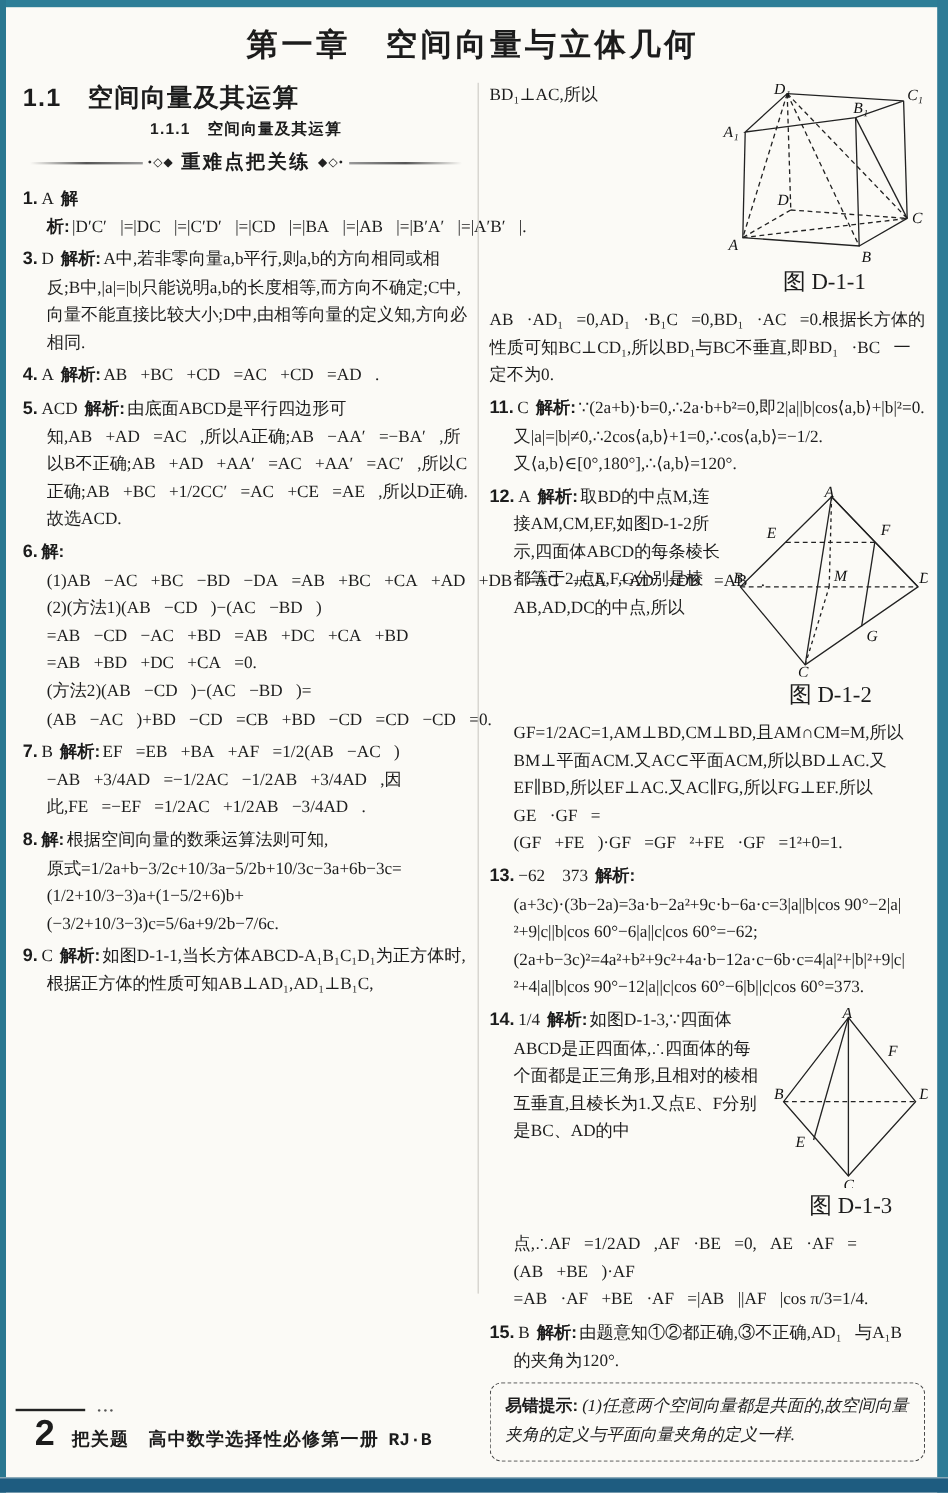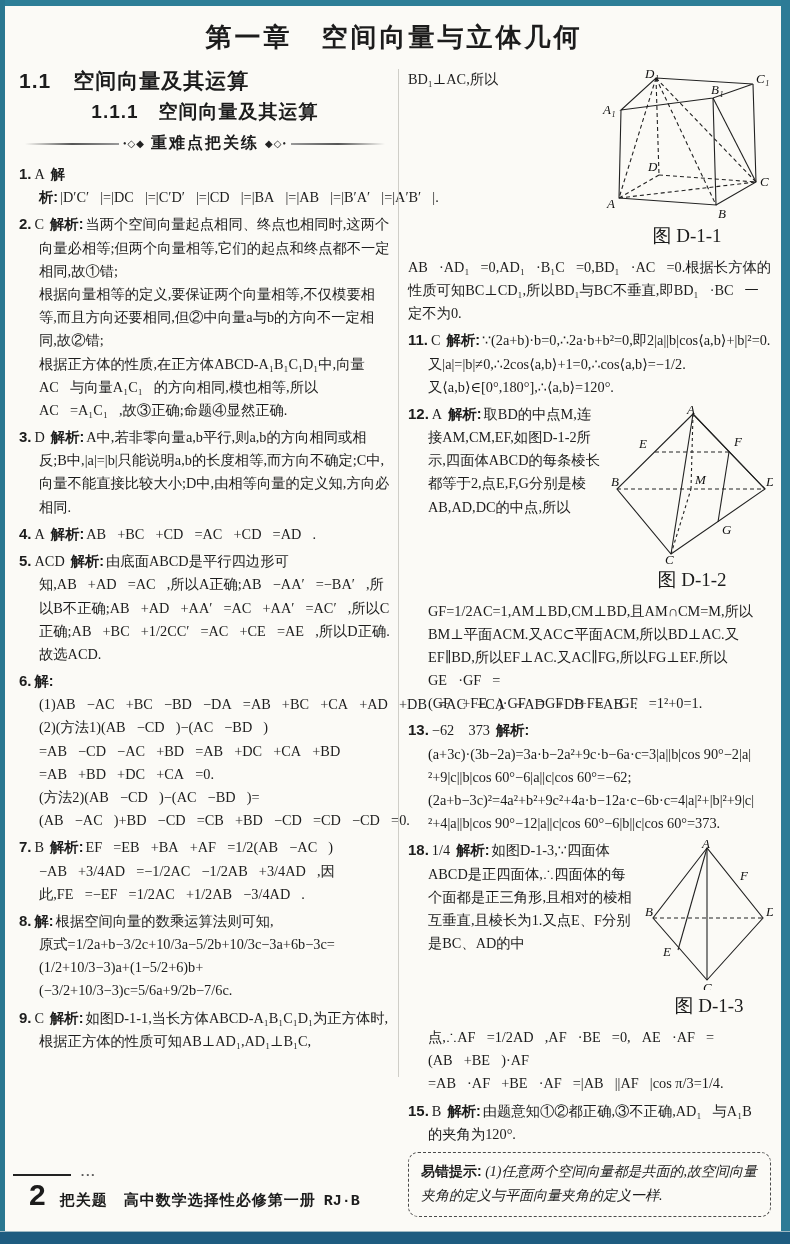--- a/index.html
+++ b/index.html
@@ -21,21 +21,21 @@
     margin:6px 0 10px 0;text-align:center;
     font-family:"Liberation Sans","DejaVu Sans",sans-serif;
     font-size:26px;font-weight:bold;letter-spacing:3px;
   }
   .cols{display:flex;align-items:stretch;}
   .col-left{width:372px;padding:0 4px 0 6px;}
   .divider{width:1px;background:#cfcec8;margin:4px 3px 140px 3px;}
   .col-right{flex:1;padding:2px 2px 0 6px;}
 
   .sec-title{margin:2px 0 4px 0;font-family:"Liberation Sans","DejaVu Sans",sans-serif;font-size:21px;font-weight:bold;letter-spacing:1px;}
-  .subsec-title{margin:4px 0 8px 0;text-align:center;font-family:"Liberation Sans","DejaVu Sans",sans-serif;font-size:19px;font-weight:bold;letter-spacing:1px;}
+  .subsec-title{margin:4px 0 8px 0;text-align:center;font-family:"Liberation Sans","DejaVu Sans",sans-serif;font-size:13px;font-weight:bold;letter-spacing:1px;}
   .banner{display:flex;align-items:center;justify-content:center;margin:2px 6px 8px 6px;}
   .bline{flex:1;height:2px;background:linear-gradient(to right,#fbfaf6,#555,#999);}
   .bline.r{background:linear-gradient(to left,#fbfaf6,#555,#999);}
   .bdeco{font-size:10px;color:#222;margin:0 4px;letter-spacing:1px;}
   .btext{font-family:"Liberation Sans","DejaVu Sans",sans-serif;font-size:16px;font-weight:bold;margin:0 2px;letter-spacing:2px;}
 
   .ans{font-size:14.3px;line-height:1.62;margin:1px 0 3px 0;padding-left:20px;}
   .ans .num{font-family:"Liberation Sans","DejaVu Sans",sans-serif;font-weight:bold;font-size:15px;margin-left:-20px;margin-right:3px;}
   .ans .letter{font-style:normal;margin-right:6px;}
   .ans .tag{font-family:"Liberation Sans","DejaVu Sans",sans-serif;font-weight:bold;margin-right:2px;}
@@ -82,23 +82,20 @@
 
         <div class="banner">
           <span class="bline"></span>
           <span class="bdeco">•◇◆</span>
           <span class="btext">重难点把关练</span>
           <span class="bdeco">◆◇•</span>
           <span class="bline r"></span>
         </div>
 
         <div class="ans"><span class="num">1.</span><span class="letter">A</span><span class="tag">解析:</span><span class="body">|D′C′⃗|=|DC⃗|=|C′D′⃗|=|CD⃗|=|BA⃗|=|AB⃗|=|B′A′⃗|=|A′B′⃗|.</span></div>
-        <div class="ans"><span class="num">2.</span><span class="letter">C</span><span class="tag">解析:</span><span class="body">当两个空间向量起点相同、终点也相同时,这两个向量必相等;但两个向量相等,它们的起点和终点都不一定相同,故①错;
-根据向量相等的定义,要保证两个向量相等,不仅模要相等,而且方向还要相同,但②中向量a与b的方向不一定相同,故②错;
-根据正方体的性质,在正方体ABCD-A₁B₁C₁D₁中,向量AC⃗与向量A₁C₁⃗的方向相同,模也相等,所以AC⃗=A₁C₁⃗,故③正确;命题④显然正确.</span></div>
         <div class="ans"><span class="num">3.</span><span class="letter">D</span><span class="tag">解析:</span><span class="body">A中,若非零向量a,b平行,则a,b的方向相同或相反;B中,|a|=|b|只能说明a,b的长度相等,而方向不确定;C中,向量不能直接比较大小;D中,由相等向量的定义知,方向必相同.</span></div>
         <div class="ans"><span class="num">4.</span><span class="letter">A</span><span class="tag">解析:</span><span class="body">AB⃗+BC⃗+CD⃗=AC⃗+CD⃗=AD⃗.</span></div>
         <div class="ans"><span class="num">5.</span><span class="letter">ACD</span><span class="tag">解析:</span><span class="body">由底面ABCD是平行四边形可知,AB⃗+AD⃗=AC⃗,所以A正确;AB⃗−AA′⃗=−BA′⃗,所以B不正确;AB⃗+AD⃗+AA′⃗=AC⃗+AA′⃗=AC′⃗,所以C正确;AB⃗+BC⃗+1/2CC′⃗=AC⃗+CE⃗=AE⃗,所以D正确.故选ACD.</span></div>
         <div class="ans"><span class="num">6.</span><span class="tag">解:</span><span class="body">(1)AB⃗−AC⃗+BC⃗−BD⃗−DA⃗=AB⃗+BC⃗+CA⃗+AD⃗+DB⃗=AC⃗+CA⃗+AD⃗+DB⃗=AB⃗.
 (2)(方法1)(AB⃗−CD⃗)−(AC⃗−BD⃗)
 =AB⃗−CD⃗−AC⃗+BD⃗=AB⃗+DC⃗+CA⃗+BD⃗
 =AB⃗+BD⃗+DC⃗+CA⃗=0.
 (方法2)(AB⃗−CD⃗)−(AC⃗−BD⃗)=(AB⃗−AC⃗)+BD⃗−CD⃗=CB⃗+BD⃗−CD⃗=CD⃗−CD⃗=0.</span></div>
         <div class="ans"><span class="num">7.</span><span class="letter">B</span><span class="tag">解析:</span><span class="body">EF⃗=EB⃗+BA⃗+AF⃗=1/2(AB⃗−AC⃗)−AB⃗+3/4AD⃗=−1/2AC⃗−1/2AB⃗+3/4AD⃗,因此,FE⃗=−EF⃗=1/2AC⃗+1/2AB⃗−3/4AD⃗.</span></div>
         <div class="ans"><span class="num">8.</span><span class="tag">解:</span><span class="body">根据空间向量的数乘运算法则可知,
@@ -184,21 +181,21 @@
               </g>
               <text x="57" y="8">A</text>
               <text x="95" y="40">F</text>
               <text x="0" y="76">B</text>
               <text x="121" y="76">D</text>
               <text x="18" y="116">E</text>
               <text x="58" y="152">C</text>
             </svg>
             <div class="figcap">图 D-1-3</div>
           </div>
-          <span class="num">18.</span><span class="letter">1/4</span><span class="tag">解析:</span><span class="body">如图D-1-3,∵四面体ABCD是正四面体,∴四面体的每个面都是正三角形,且相对的棱相互垂直,且棱长为1.又点E、F分别是BC、AD的中点,∴AF⃗=1/2AD⃗,AF⃗·BE⃗=0,∴AE⃗·AF⃗=(AB⃗+BE⃗)·AF⃗
+          <span class="num">14.</span><span class="letter">1/4</span><span class="tag">解析:</span><span class="body">如图D-1-3,∵四面体ABCD是正四面体,∴四面体的每个面都是正三角形,且相对的棱相互垂直,且棱长为1.又点E、F分别是BC、AD的中点,∴AF⃗=1/2AD⃗,AF⃗·BE⃗=0,∴AE⃗·AF⃗=(AB⃗+BE⃗)·AF⃗
 =AB⃗·AF⃗+BE⃗·AF⃗=|AB⃗||AF⃗|cos π/3=1/4.</span>
         </div>
 
         <div class="ans"><span class="num">15.</span><span class="letter">B</span><span class="tag">解析:</span><span class="body">由题意知①②都正确,③不正确,AD₁⃗与A₁B⃗的夹角为120°.</span></div>
 
         <div class="tipbox">
           <span class="tiplabel">易错提示:</span>
           <span class="tiptext">(1)任意两个空间向量都是共面的,故空间向量夹角的定义与平面向量夹角的定义一样.</span>
         </div>
       </div>

